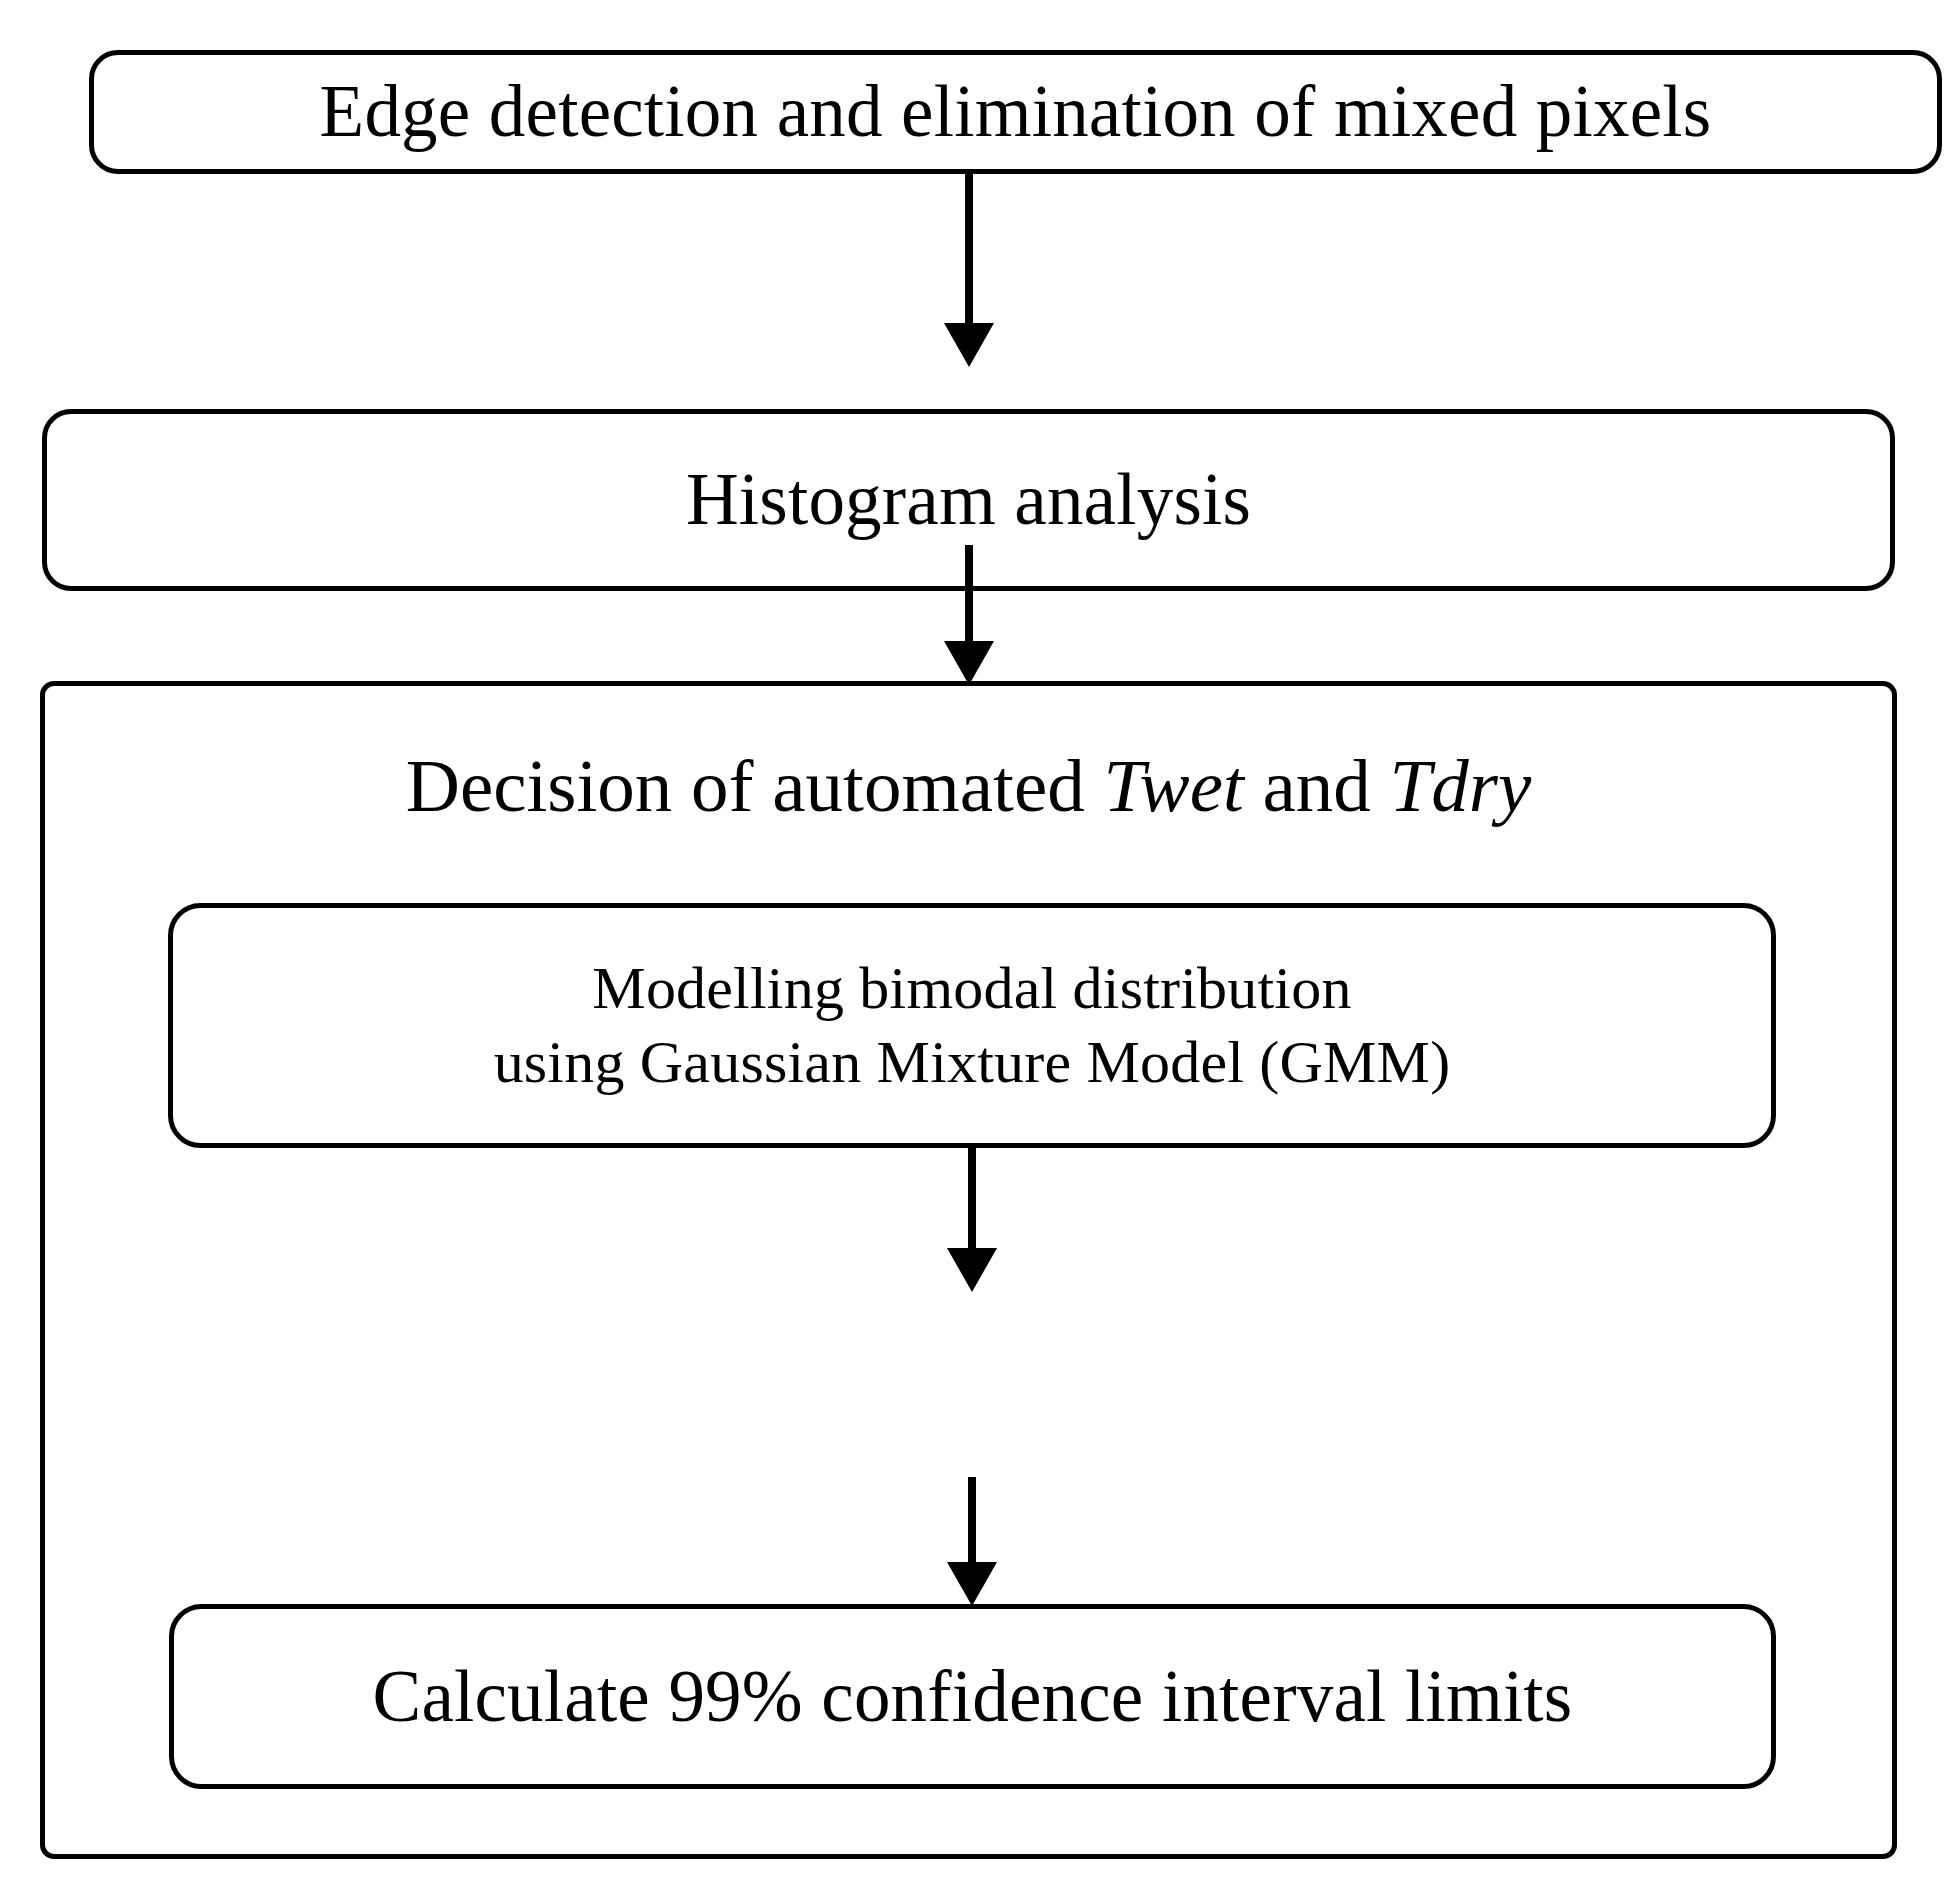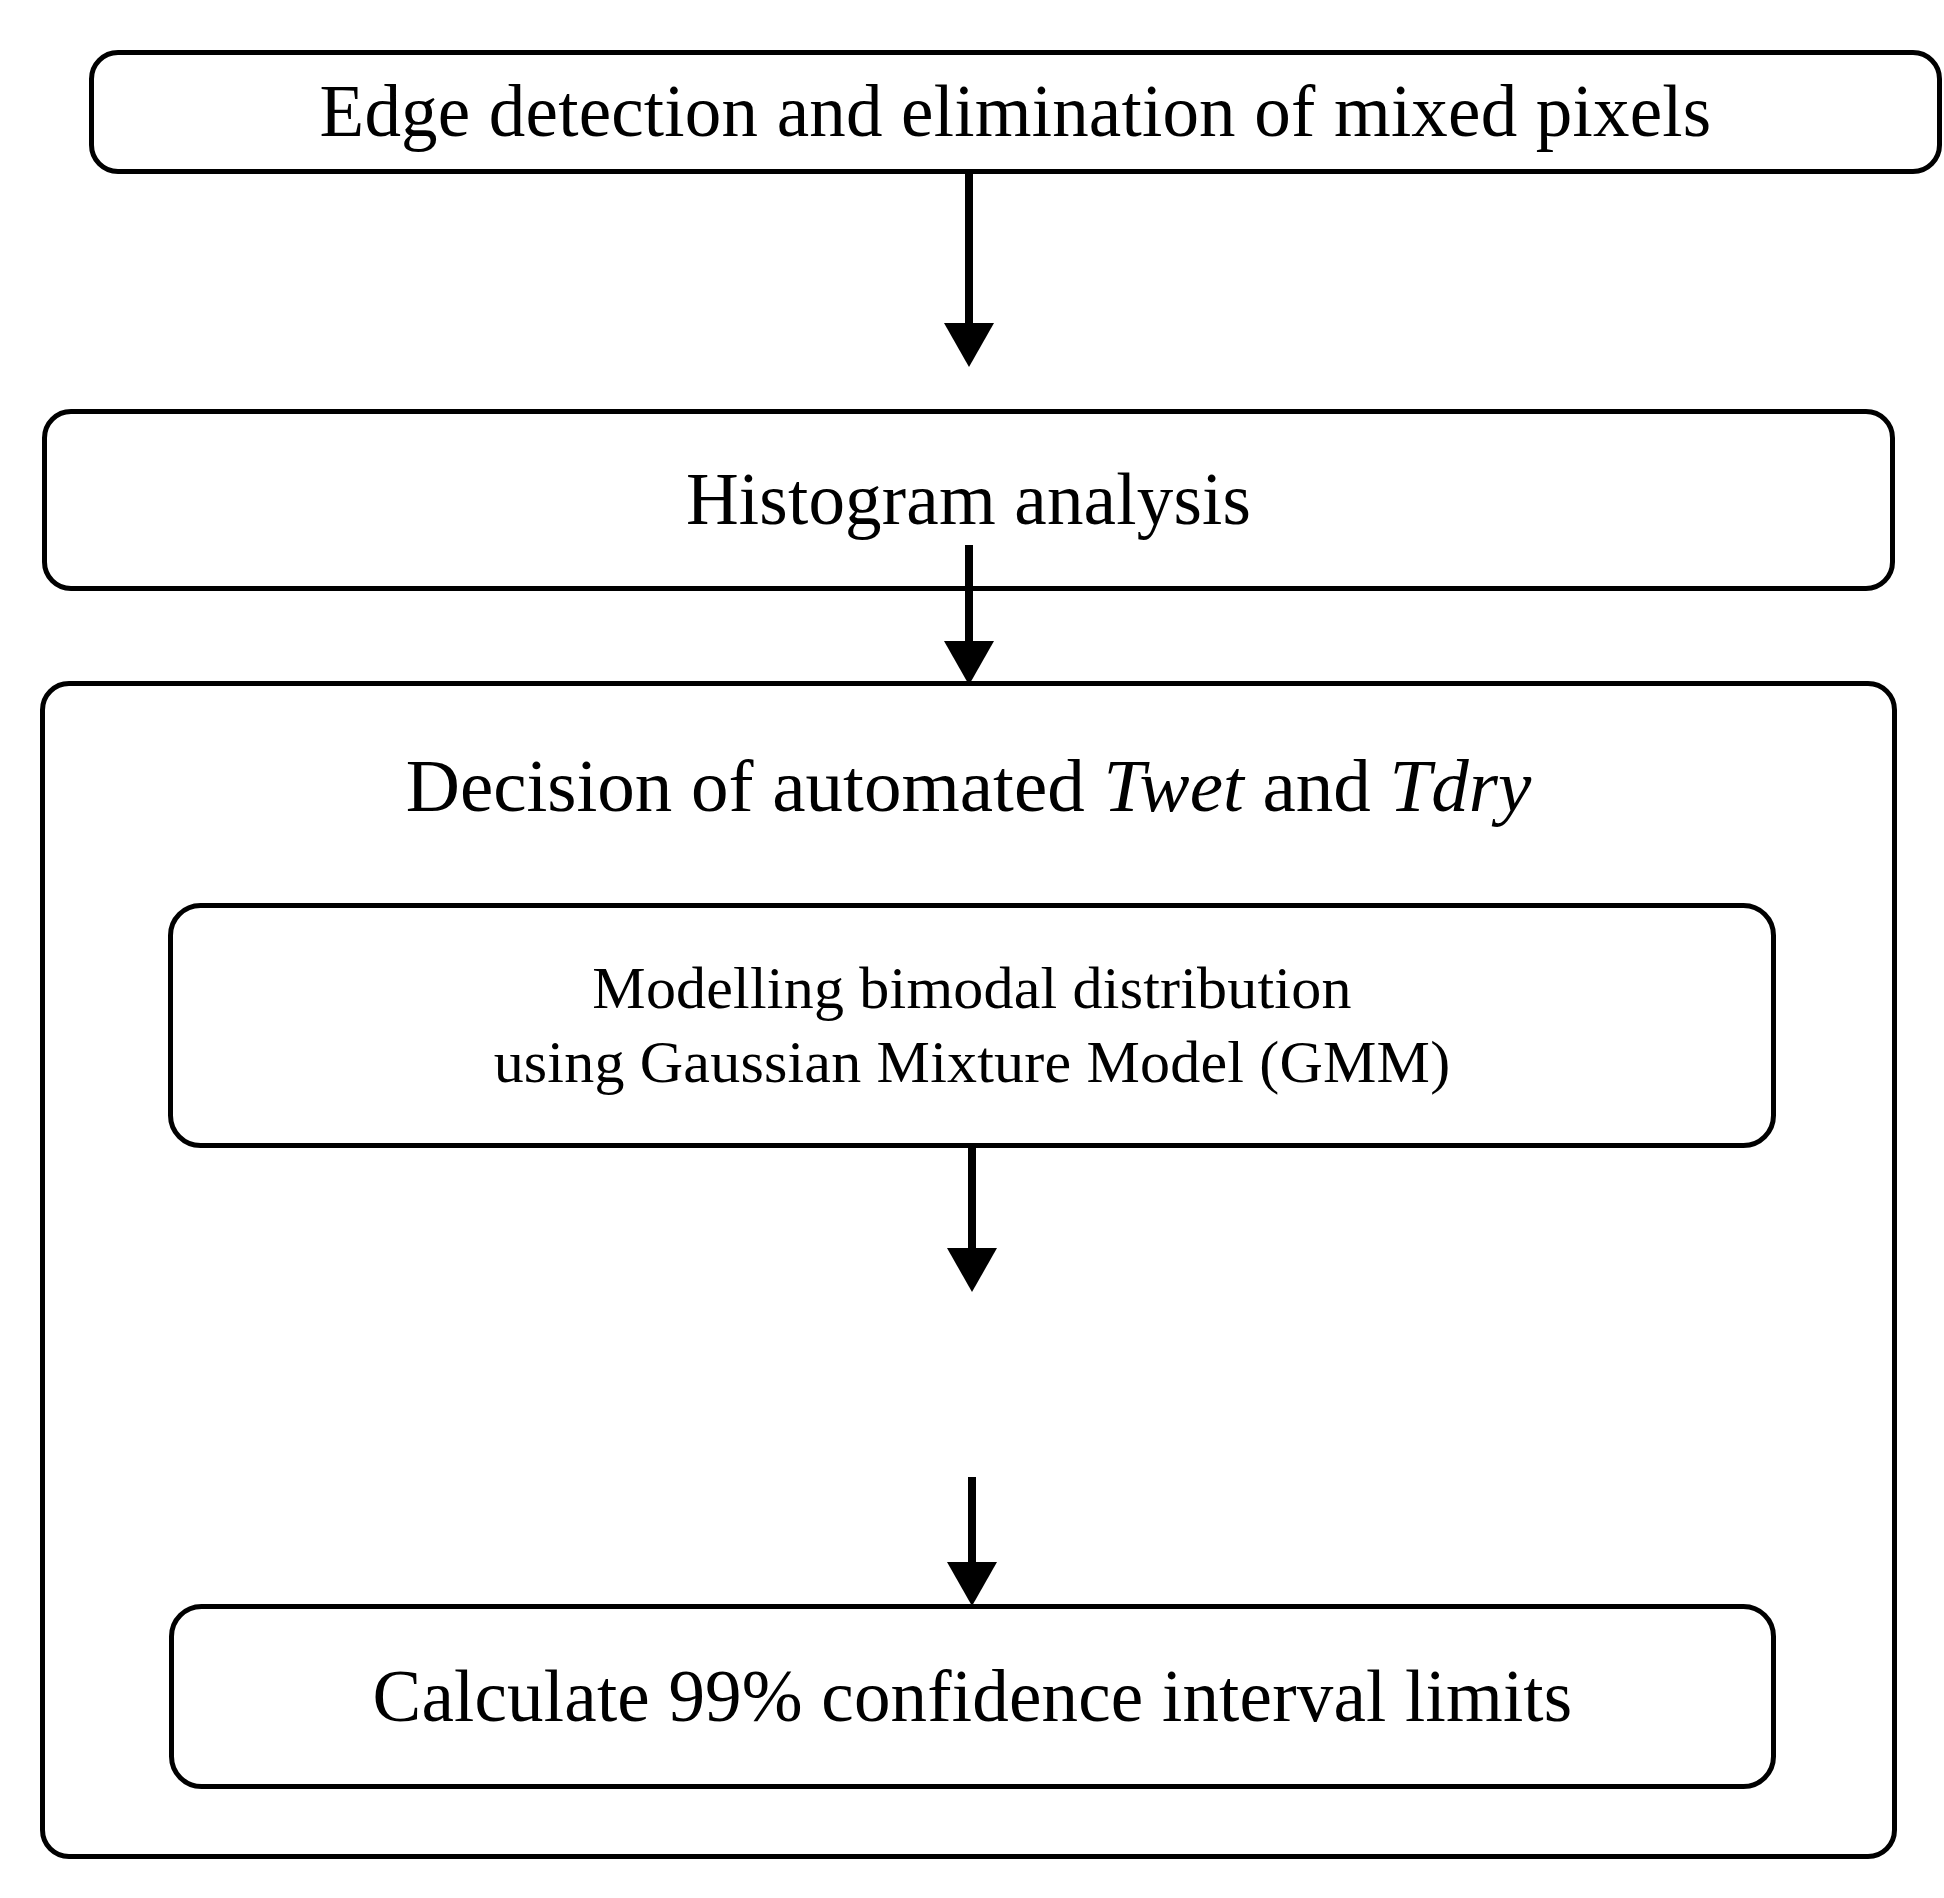--- a/index.html
+++ b/index.html
@@ -53,21 +53,21 @@
   }
 
   
   #group-decision {
     position: absolute;
     left: 40px; top: 681px;
     width: 1857px; height: 1178px;
     box-sizing: border-box;
     background: #ffffff;
     border: 5.7px solid #000000;
-    border-radius: 29px;
+    border-radius: 14px;
   }
   #group-decision-title {
     position: absolute;
     left: 0; top: 59px;
     width: 100%;
     text-align: center;
     font-size: 75px;
     line-height: 1.1;
   }
   #group-decision-title .ital {

